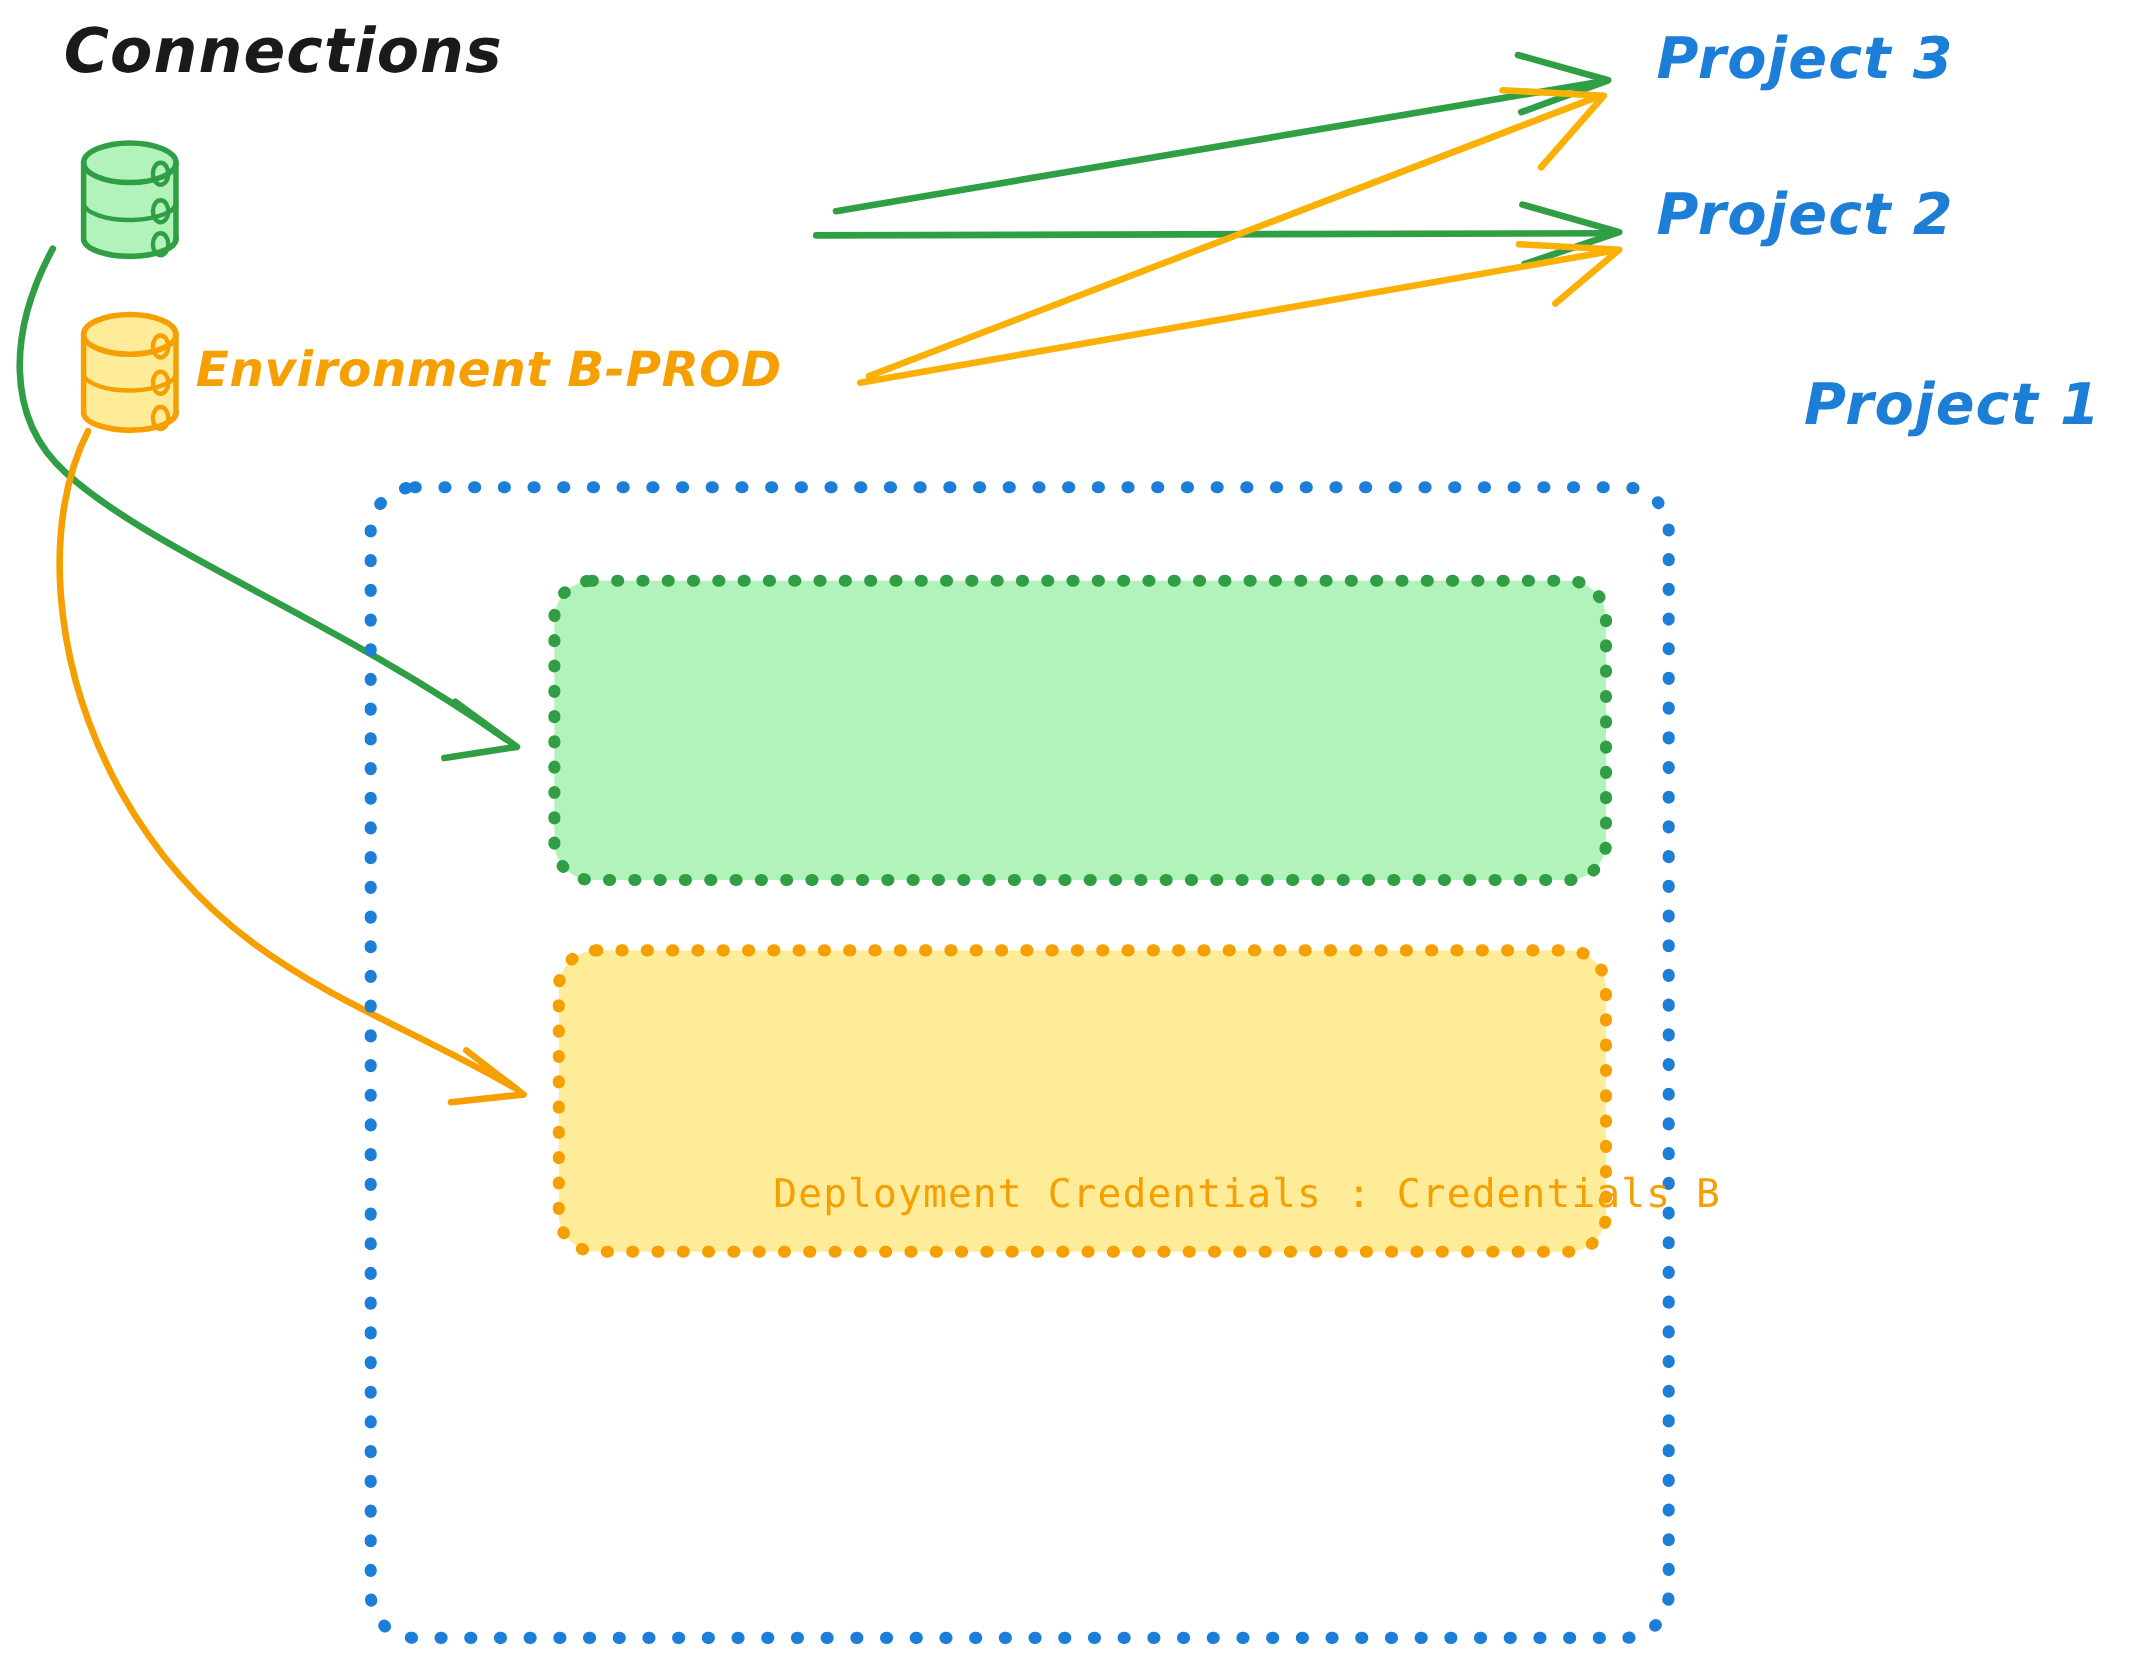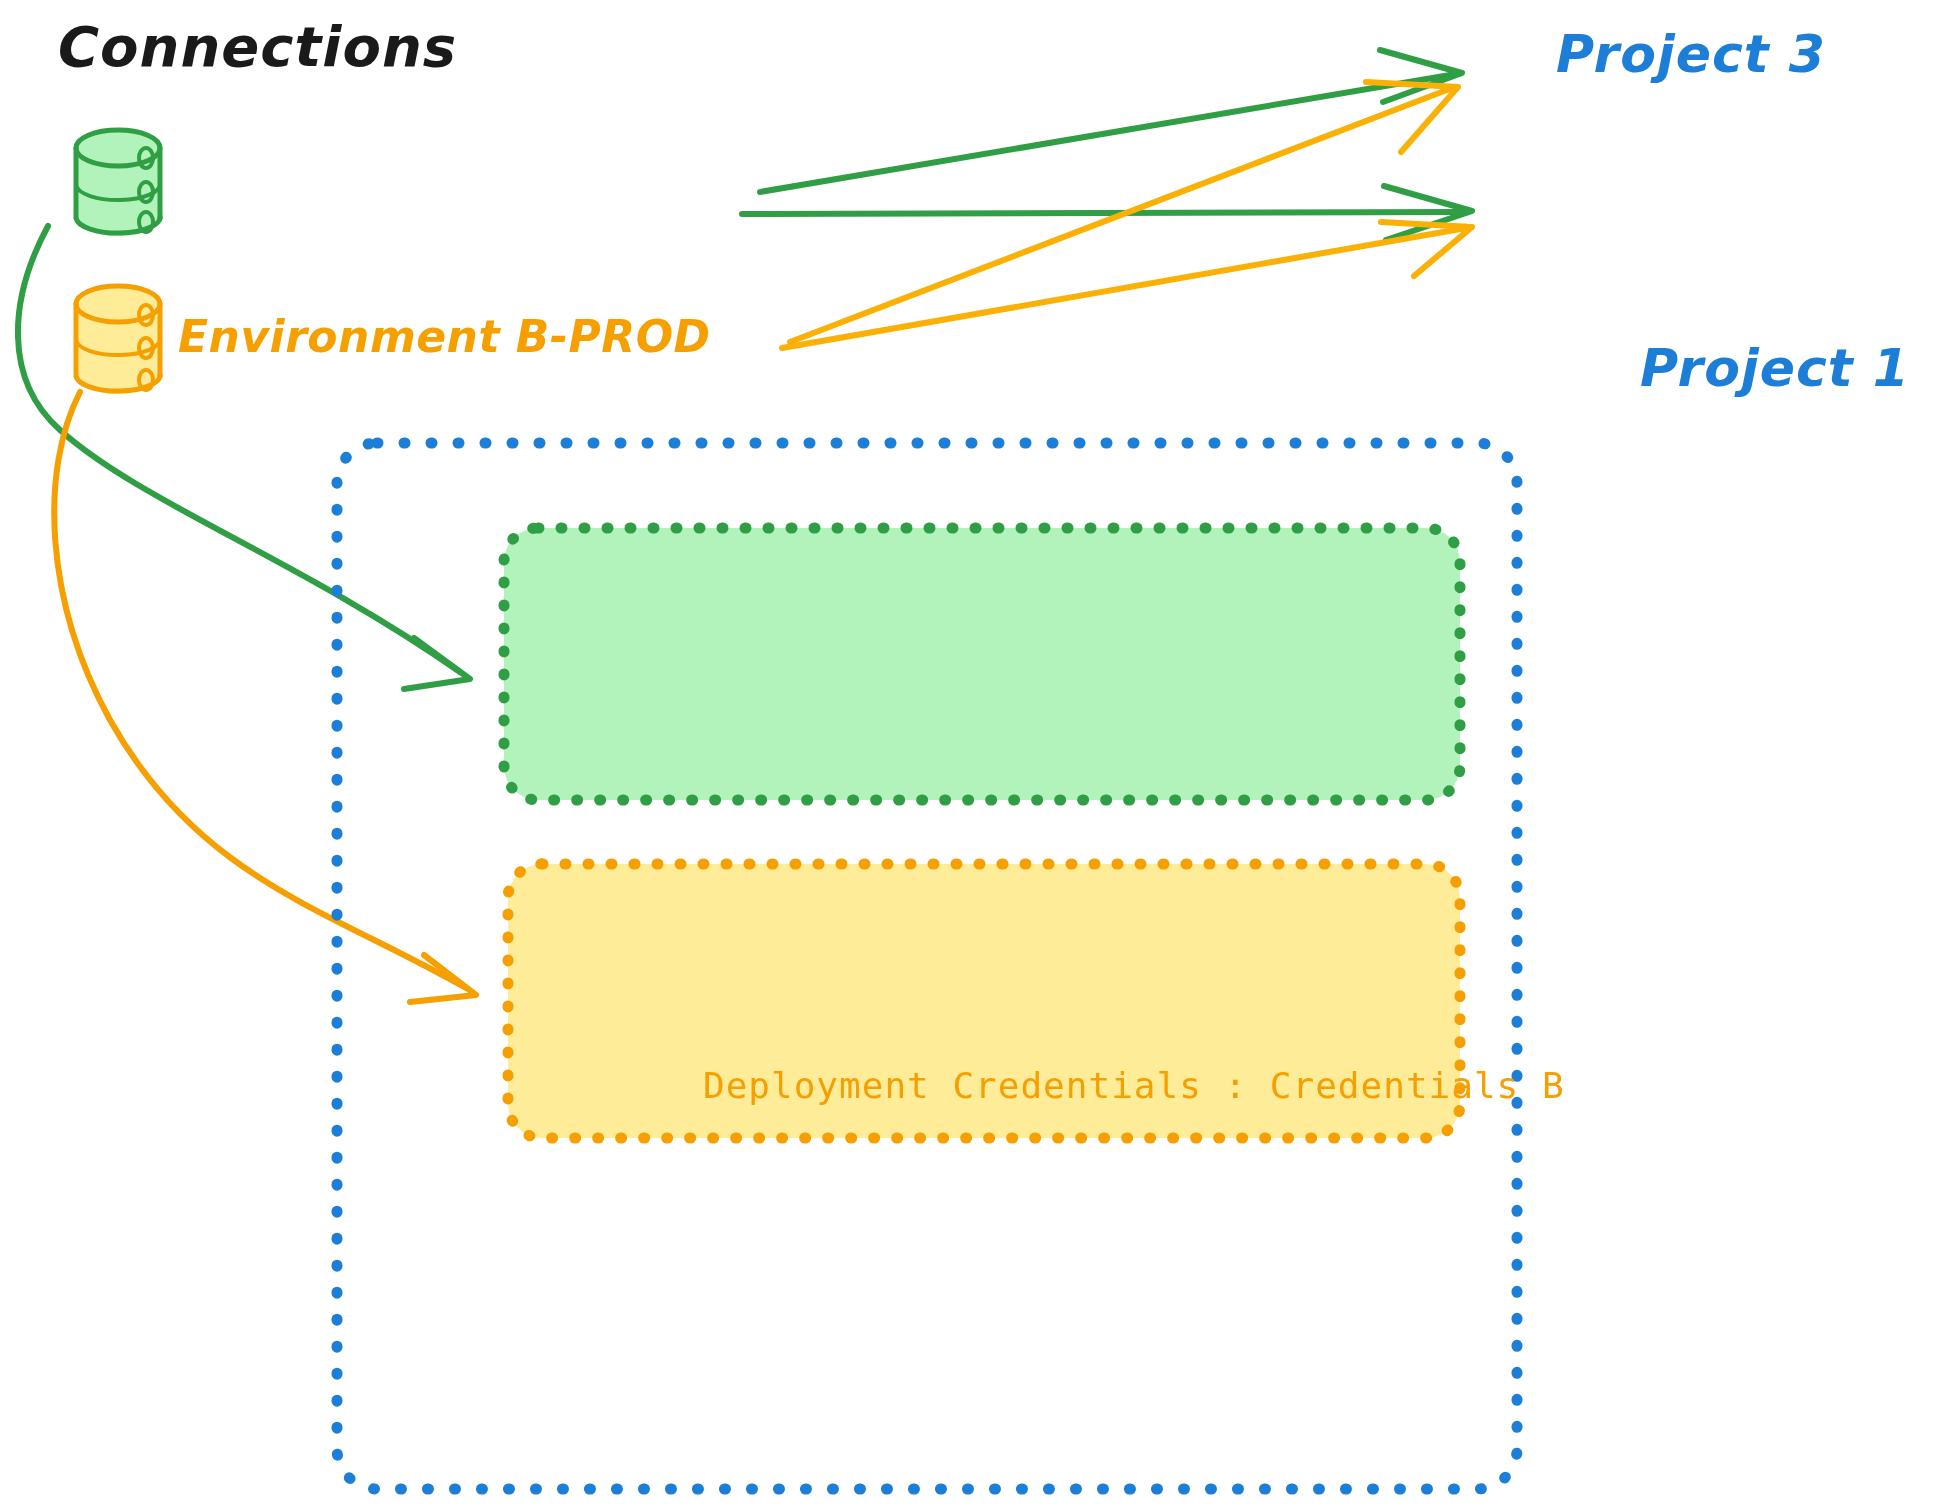--- a/index.html
+++ b/index.html
@@ -60,21 +60,21 @@
     font-weight: 600;
     color: #f59f00;
     letter-spacing: 0.5px;
   }
   .project-label {
     font-size: 52px;
     font-weight: 600;
     color: #1c7ed6;
     letter-spacing: 1px;
   }
-  #label-project-3 { left: 1556px; top: 24px; }
+  #label-project-3 { left: 1506px; top: 24px; }
   #label-project-2 { left: 1506px; top: 166px; }
   #label-project-1 { left: 1604px; top: 338px; margin-left: 36px; }
 
   #label-dev-env {
     left: 536px;
     top: 553px;
     font-size: 44px;
     font-weight: 600;
     color: #2f9e44;
     letter-spacing: 0.5px;
@@ -176,20 +176,21 @@
     </g>
   </svg>
 
   <div class="txt hand" id="title-connections">Connections</div>
 
 
   <div class="txt hand" id="label-conn-b">Environment B-PROD</div>
 
   <div class="txt hand project-label" id="label-project-3">Project 3</div>
 
+  <div class="txt hand project-label" id="label-project-2">Project 2</div>
 
   <div class="txt hand project-label" id="label-project-1">Project 1</div>
 
 
 
 
   <div class="txt mono" id="label-prod-cred">Deployment Credentials : Credentials B</div>
 
 </div>
 

